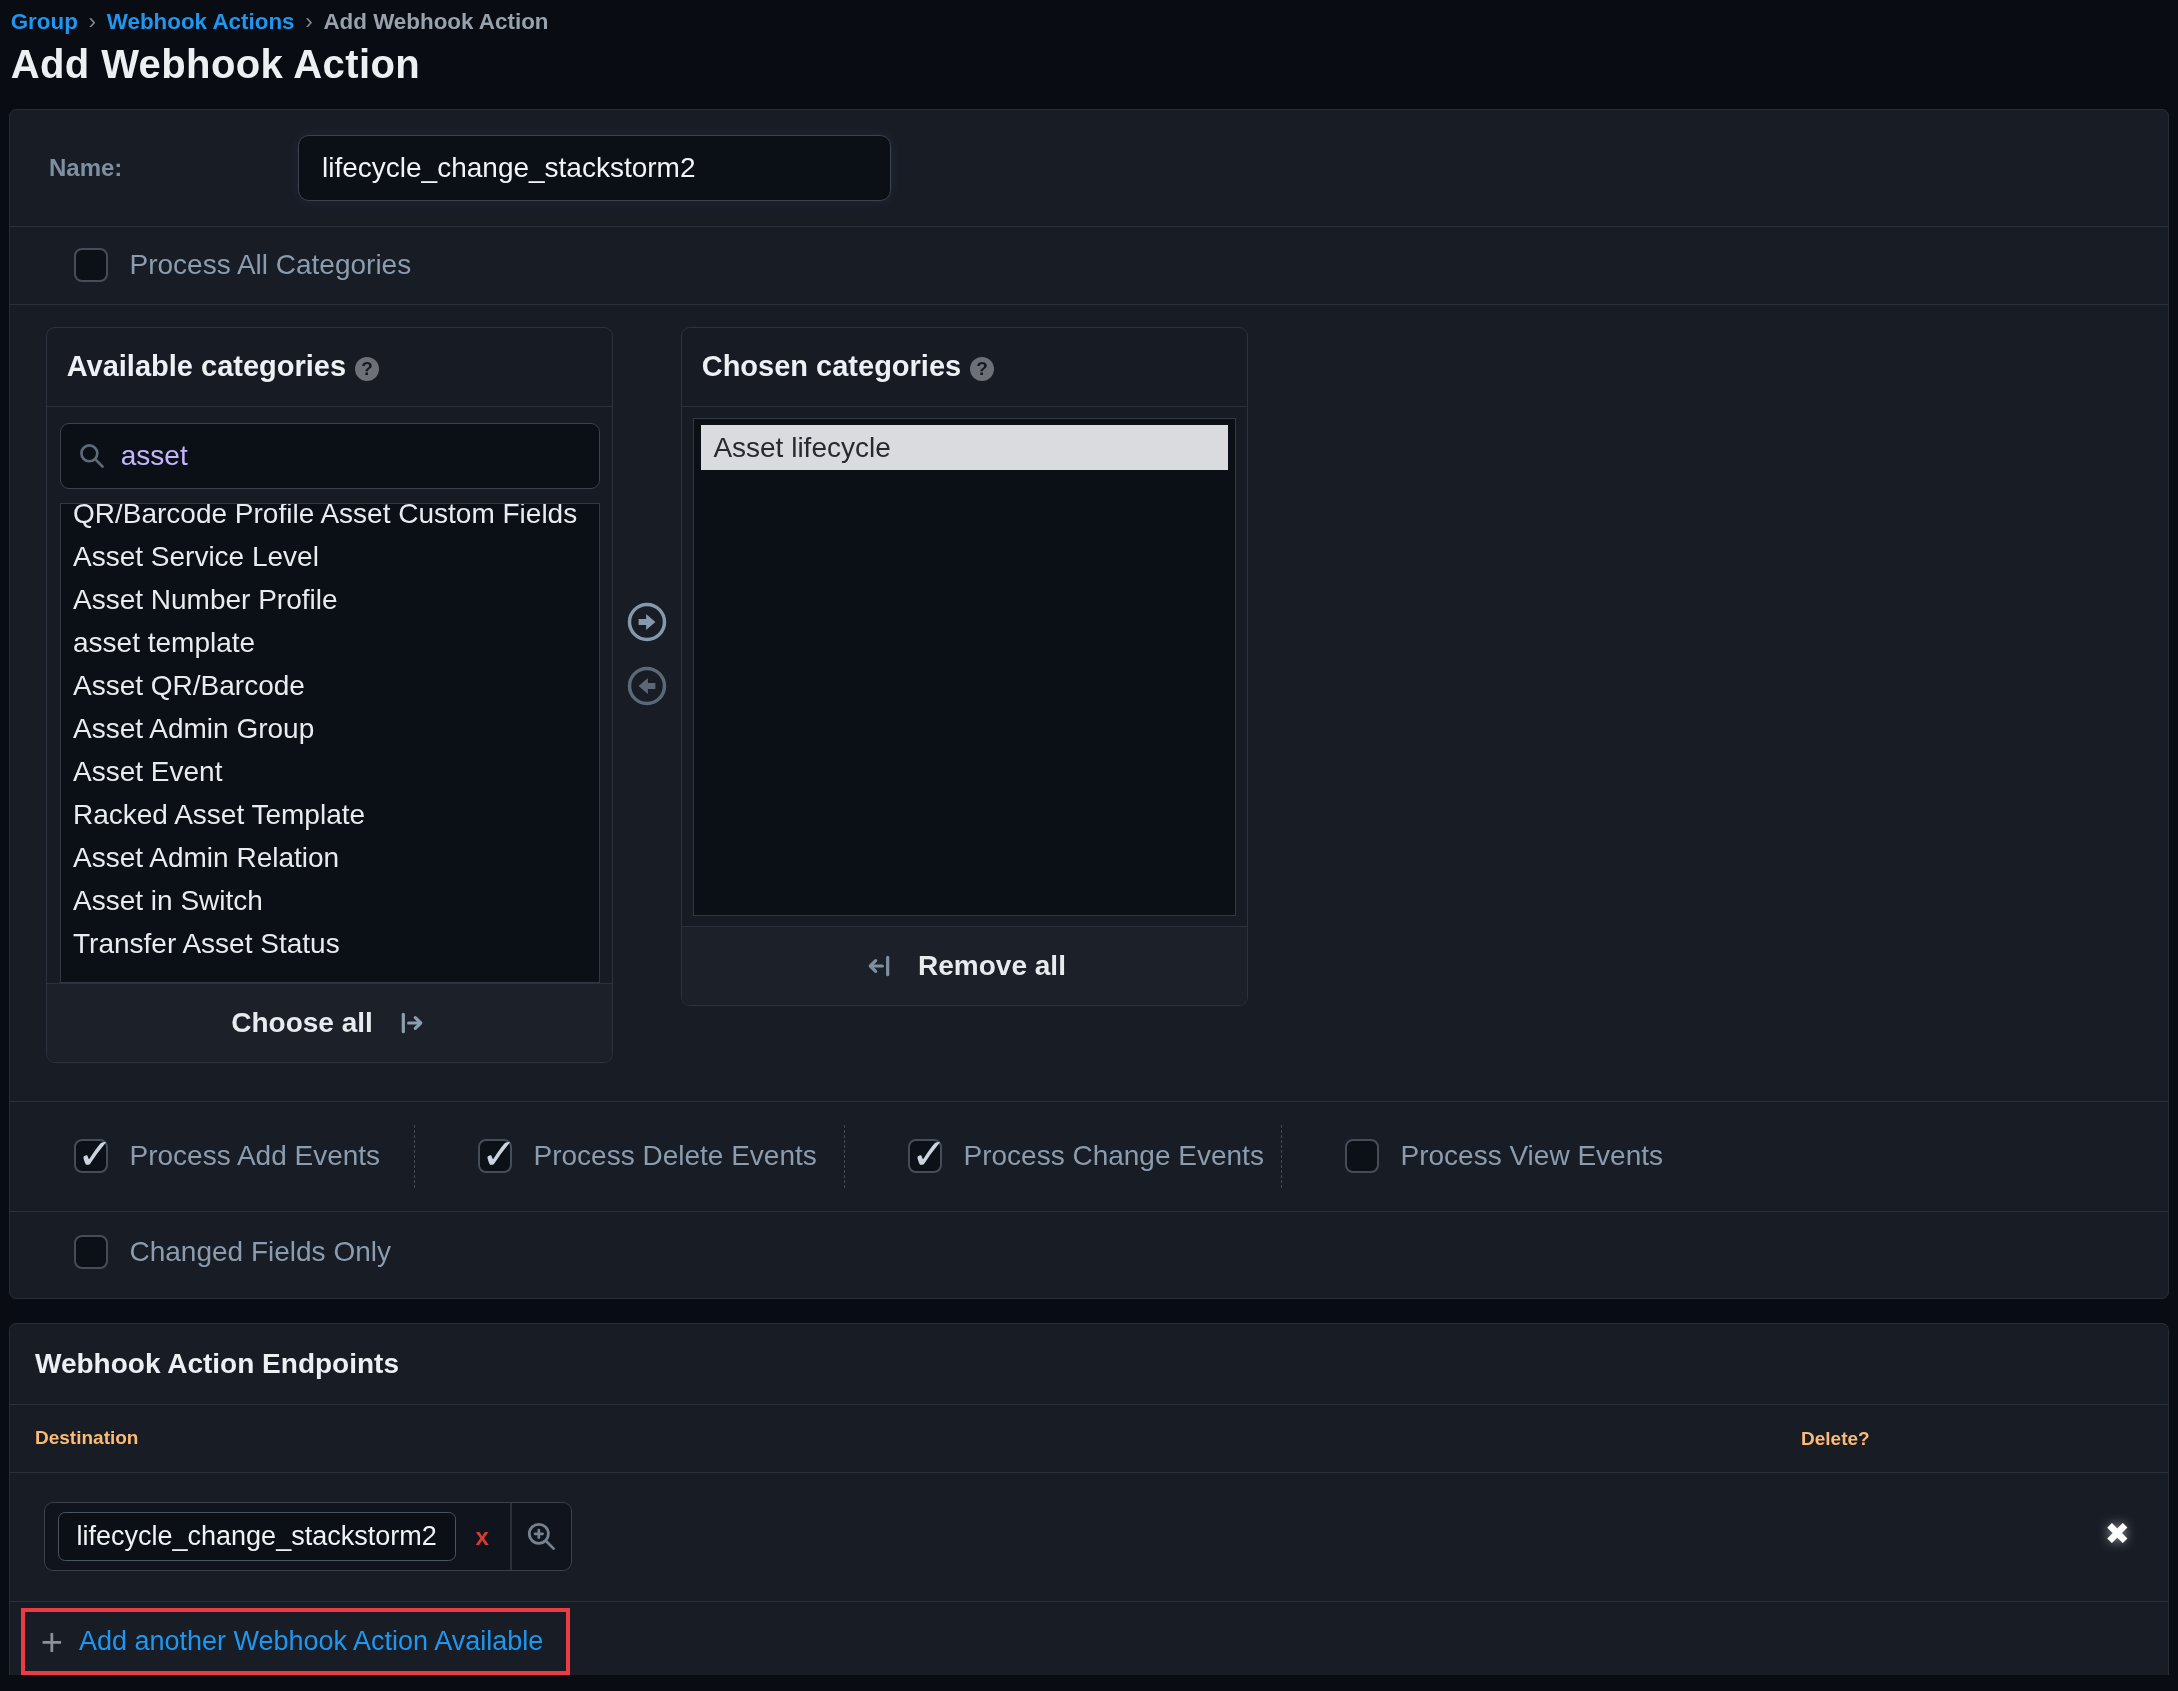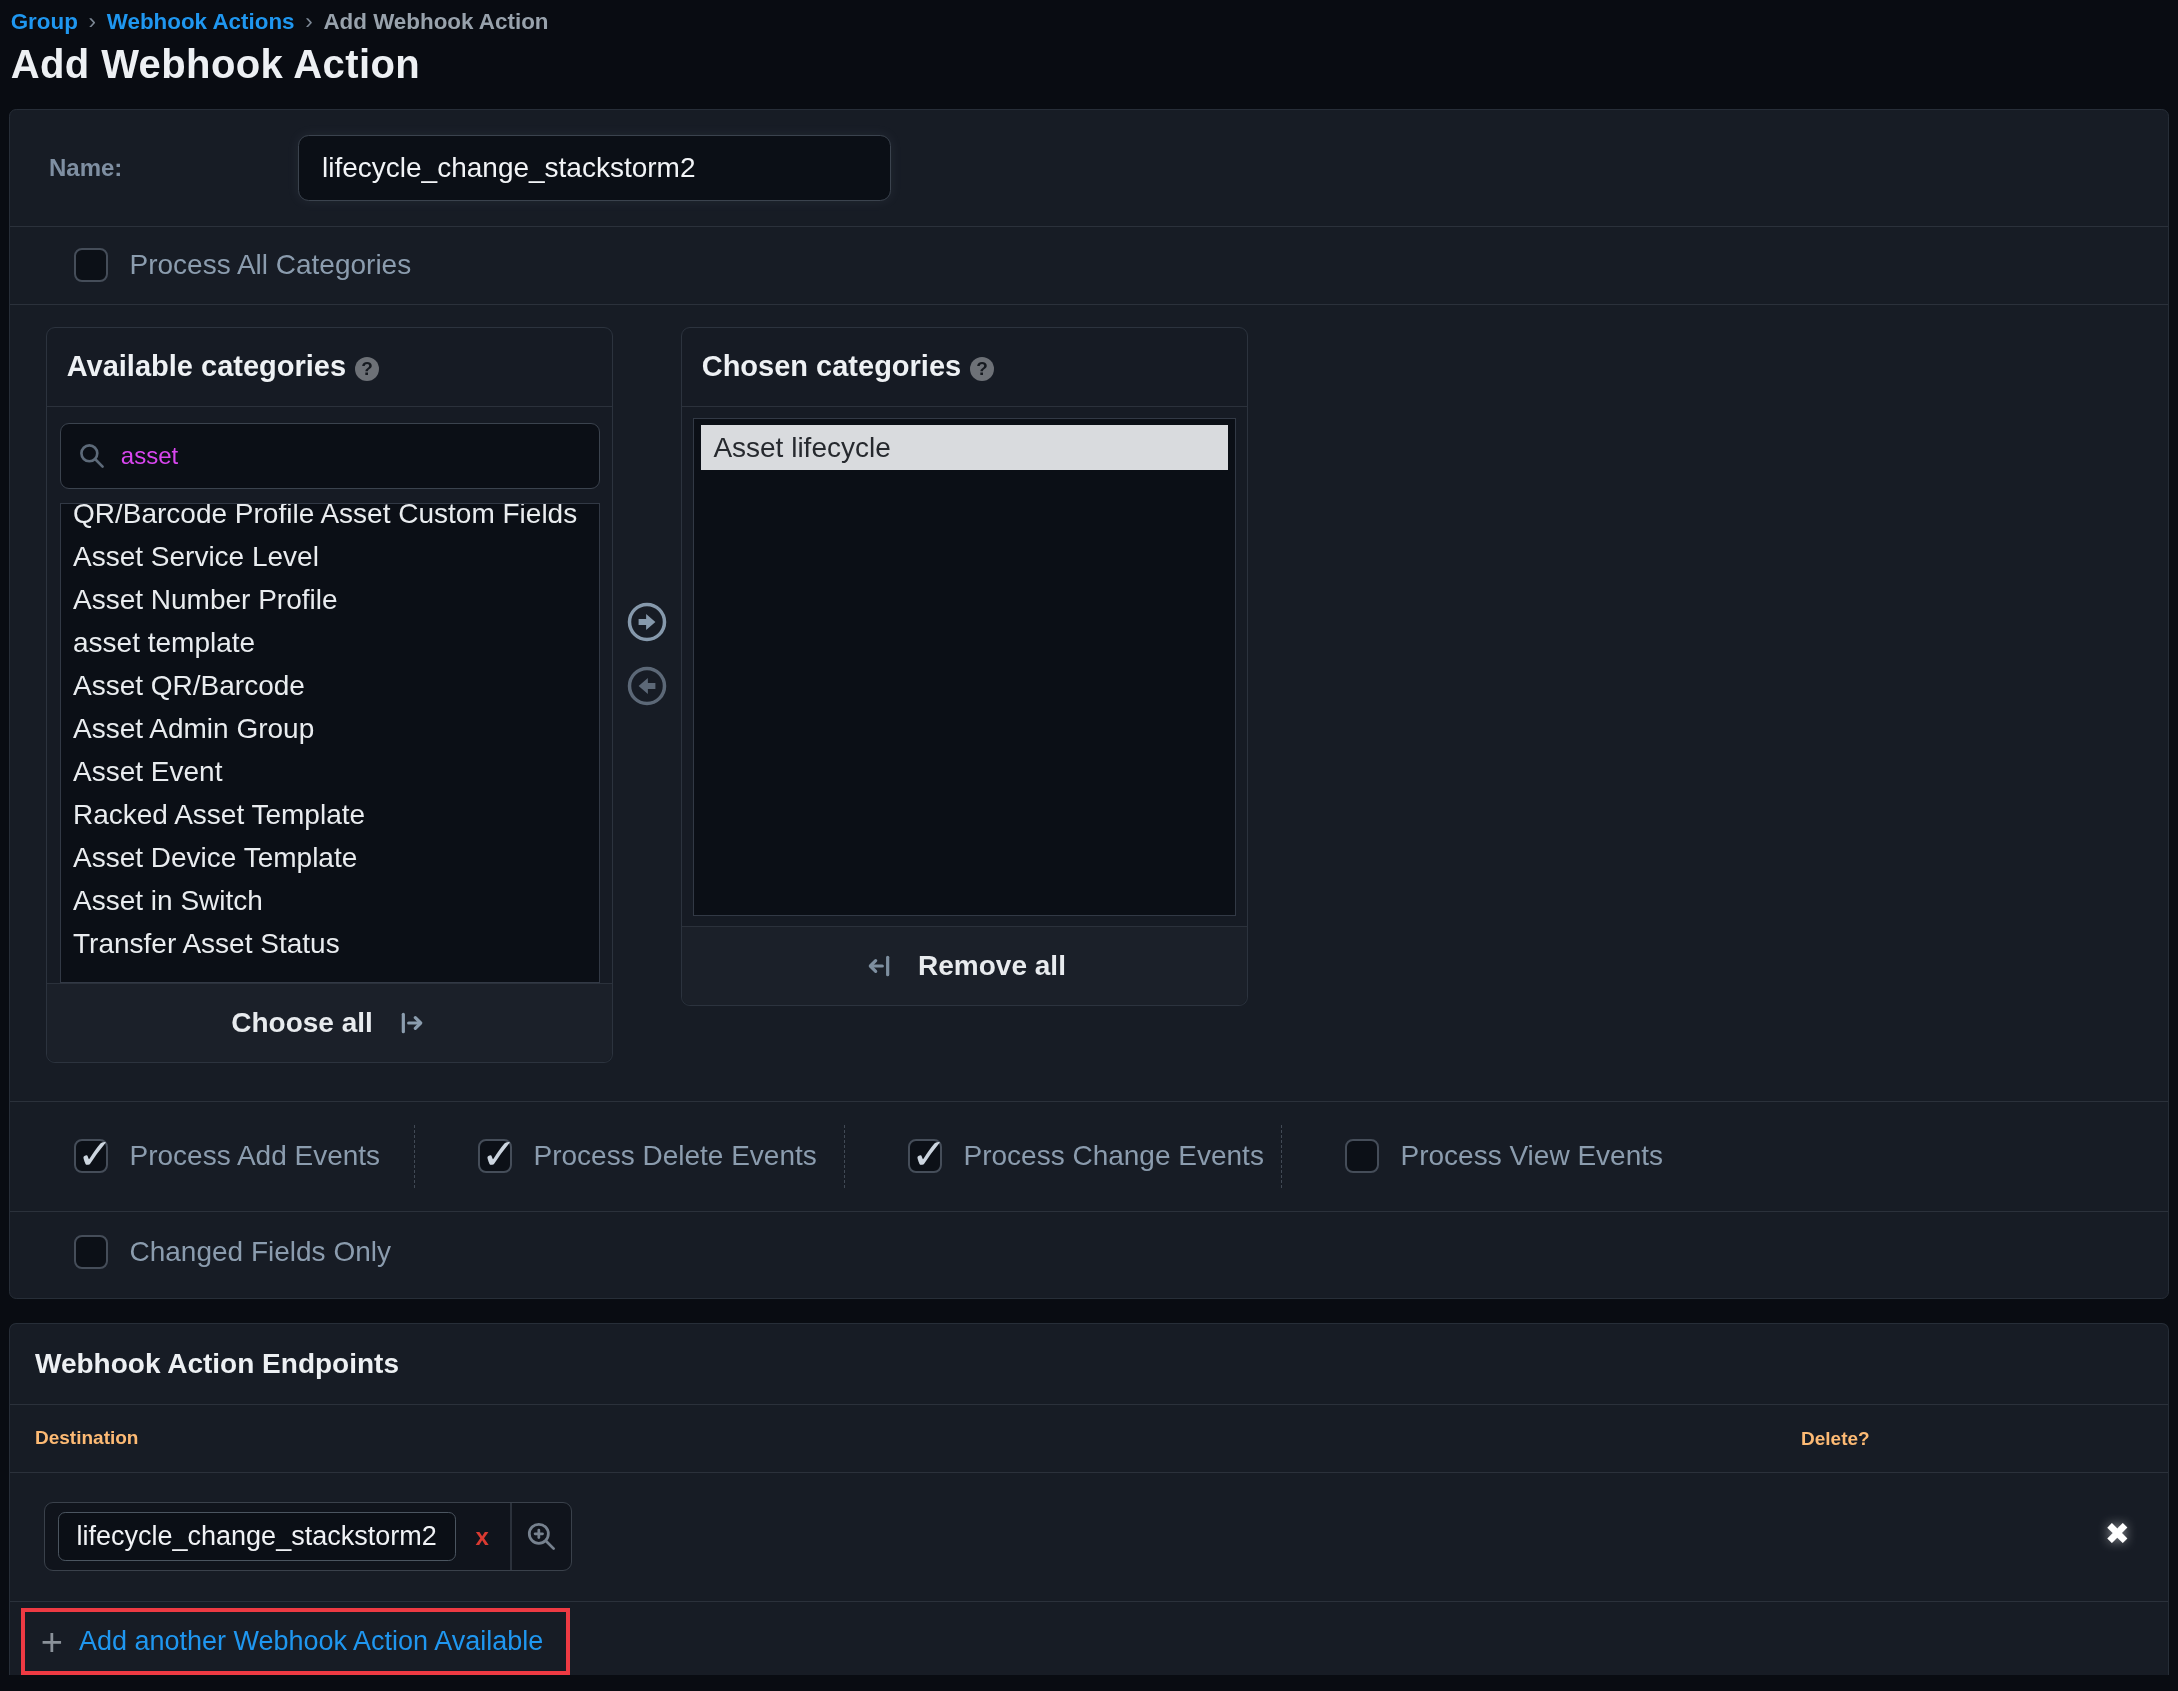--- a/index.html
+++ b/index.html
@@ -48,21 +48,21 @@
   
   .cats-area { display: flex; align-items: flex-start; padding: 22.4px 0 38px 36px; }
   .panel { width: 567px; background: #161b24; border: 0.9px solid #2c333e; border-radius: 9px; }
   .panel-header { display: flex; align-items: center; gap: 9px; padding: 22.4px 19.7px; border-bottom: 1.8px solid #2b313b;
     font-size: 29px; font-weight: 700; color: #eef1f4; }
   .help-icon { width: 24px; height: 24px; border-radius: 50%; background: #6d7177; color: #161a20;
     font-size: 19px; font-weight: 700; display: flex; align-items: center; justify-content: center; margin-top: 3.6px; }
   .panel-body { padding: 16px 12.5px 0 12.5px; }
   .search-box { display: flex; align-items: center; gap: 14.3px; height: 66px; padding: 0 16px;
     background: #0b0f16; border: 1.8px solid #3b434e; border-radius: 9px; }
-  .search-box input { flex: 1; background: transparent; border: none; outline: none; color: #d946ef; font-size: 24px;
+  .search-box input { flex: 1; background: transparent; border: none; outline: none; color: #c4b5fd; font-size: 28px;
     font-family: "Liberation Sans", "DejaVu Sans", sans-serif; }
   .cat-list { margin-top: 14.3px; height: 480px; overflow: hidden; background: #0b0f16; border: 0.9px solid #323945; padding-left: 12.5px; }
   .cat-item { font-size: 28px; line-height: 43px; color: #e9ecef; white-space: nowrap; cursor: pointer; }
   .cat-item:first-child { margin-top: -12.5px; }
   .panel-footer { border-top: 0.9px solid #2b313b; background: #1b2029; border-radius: 0 0 9px 9px;
     display: flex; align-items: center; justify-content: center; gap: 23px;
     padding: 23px 0; font-size: 28px; font-weight: 700; color: #e8ebee; cursor: pointer; }
   .mover-col { width: 68px; display: flex; flex-direction: column; align-items: center; gap: 21.5px; margin-top: 274px; }
   .mover-btn { width: 42px; height: 42px; cursor: pointer; }
   .chosen-list { margin: 10.7px; height: 498px; overflow: hidden; background: #0b0f16; border: 0.9px solid #323945; padding: 6.3px 7.2px; }
@@ -150,21 +150,21 @@
         </div>
         <div class="cat-list">
             <div class="cat-item">QR/Barcode Profile Asset Custom Fields</div>
             <div class="cat-item">Asset Service Level</div>
             <div class="cat-item">Asset Number Profile</div>
             <div class="cat-item">asset template</div>
             <div class="cat-item">Asset QR/Barcode</div>
             <div class="cat-item">Asset Admin Group</div>
             <div class="cat-item">Asset Event</div>
             <div class="cat-item">Racked Asset Template</div>
-            <div class="cat-item">Asset Device Template</div>
+            <div class="cat-item">Asset Admin Relation</div>
             <div class="cat-item">Asset in Switch</div>
             <div class="cat-item">Transfer Asset Status</div>
           </div>
       </div>
       <div class="panel-footer">
         <span>Choose all</span>
         <svg width="32" height="32" viewBox="0 0 24 24" fill="none" stroke="#8b9dae" stroke-width="2.4" stroke-linecap="round" stroke-linejoin="round">
           <path d="M5.5 5.5v13"></path>
             <path d="M9.5 12h8.5"></path>
             <path d="M14.5 8l4 4-4 4"></path>

